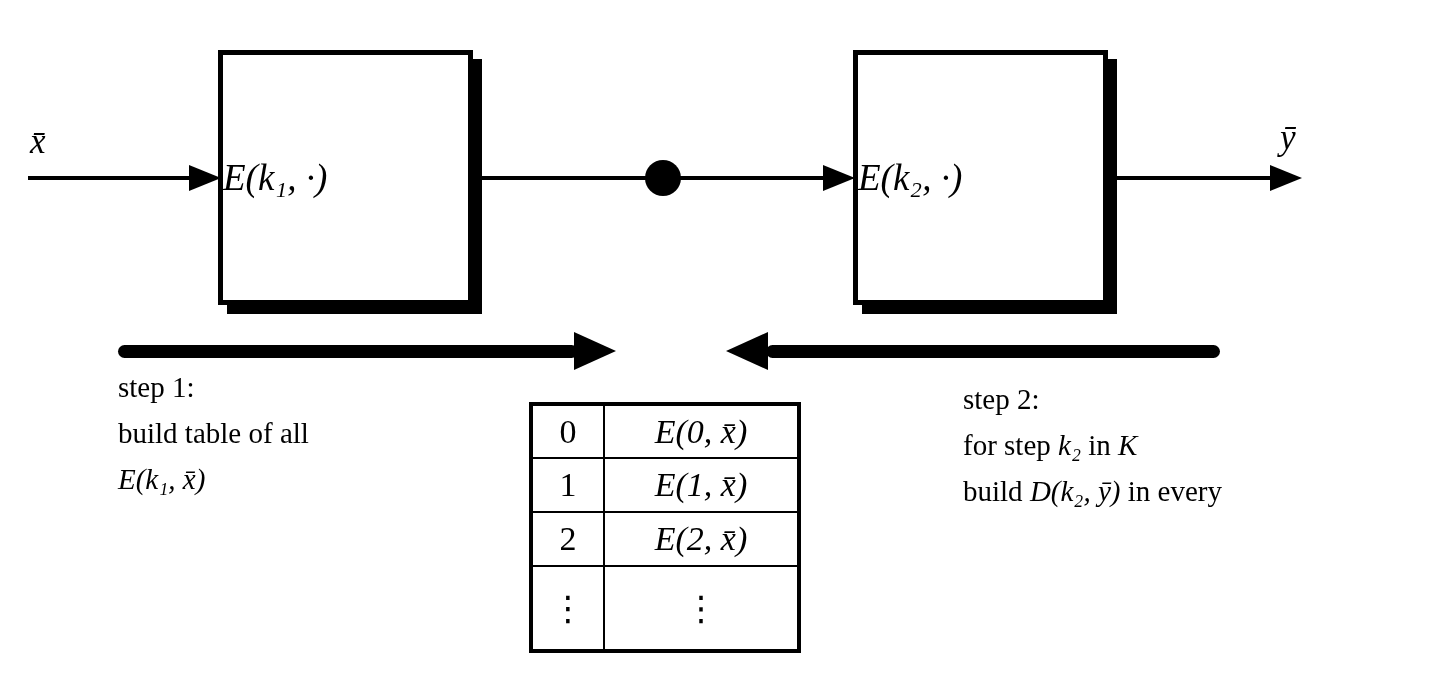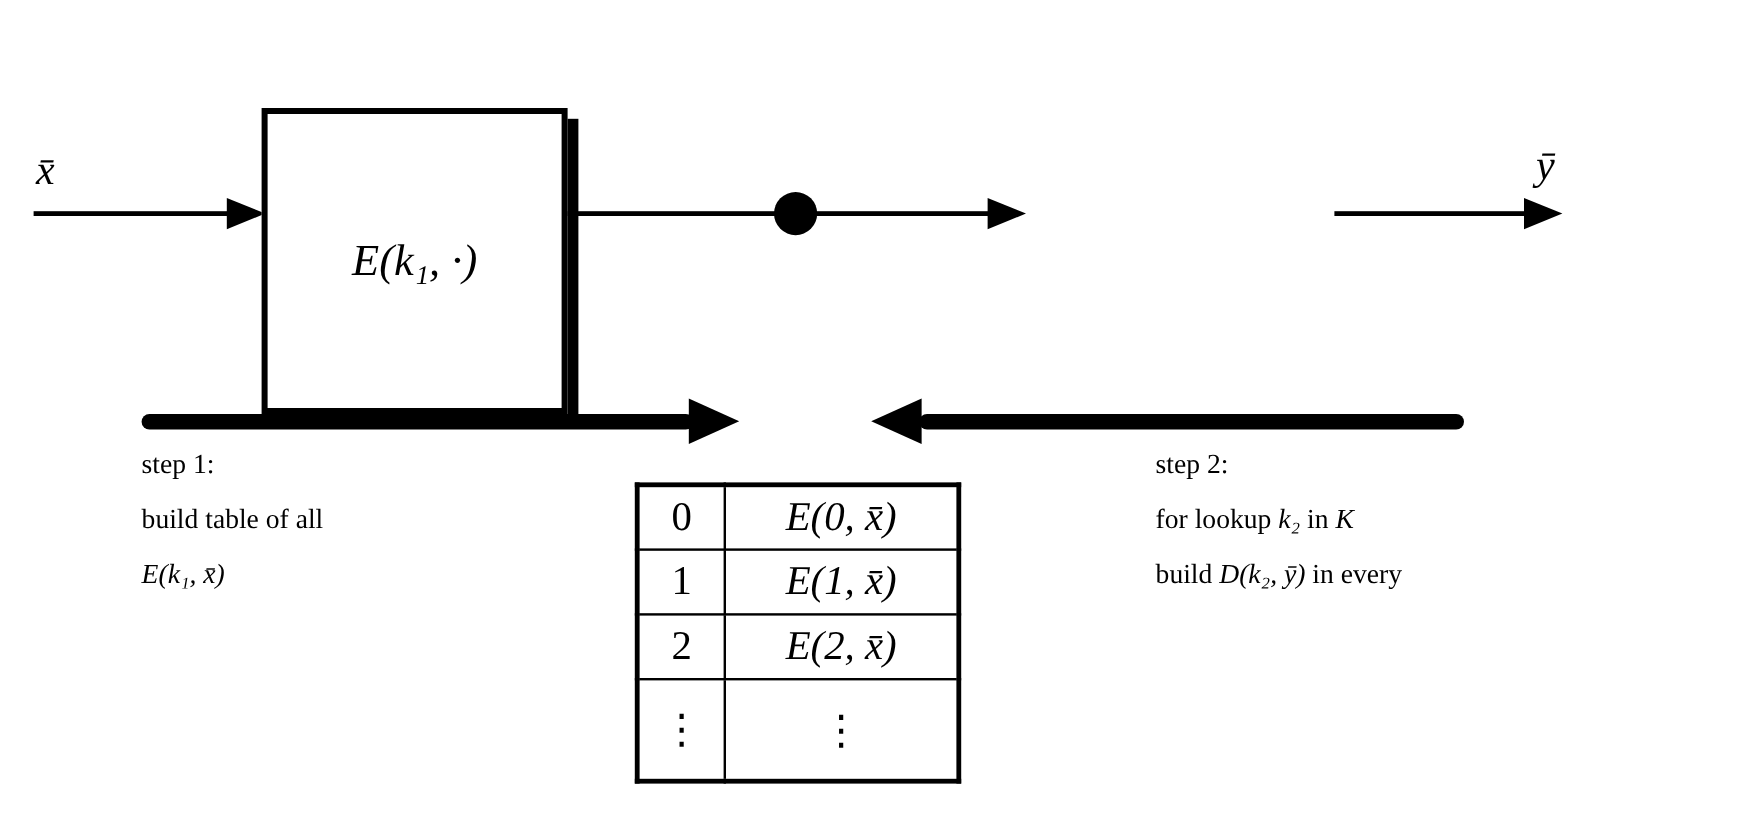--- a/index.html
+++ b/index.html
@@ -15,22 +15,21 @@
   
   .ebox {
     position: absolute;
     width: 245px;
     height: 245px;
     border: 5px solid #000;
     background: #fff;
     box-shadow: 9px 9px 0 0 #000;
     display: flex;
     align-items: center;
-    justify-content: center;
-    margin-top: 40px;
+    justify-content: flex-start;
   }
   .boxlabel { font-size: 37px; }
   .math { font-style: italic; }
   .up { font-style: normal; }
   
   .hline { position: absolute; height: 4px; background: #000; }
   .ah-r {
     position: absolute; width: 0; height: 0;
     border-left: 32px solid #000;
     border-top: 13px solid transparent;
@@ -50,21 +49,21 @@
   }
   .thick-head-l {
     position: absolute; width: 0; height: 0;
     border-right: 42px solid #000;
     border-top: 19px solid transparent;
     border-bottom: 19px solid transparent;
   }
   
   .sig { position: absolute; font-size: 35px; font-style: italic; }
   
-  .steptext { position: absolute; font-size: 23px; line-height: 46px; white-space: nowrap; }
+  .steptext { position: absolute; font-size: 29px; line-height: 46px; white-space: nowrap; }
   
   .lookup { position: absolute; }
   .lookup table {
     border-collapse: collapse;
     border: 4px solid #000;
     background: #fff;
   }
   .lookup td {
     border: 2px solid #000;
     text-align: center;
@@ -87,40 +86,43 @@
   <div class="ah-r" style="left:189px; top:165px;"></div>
 
   <div class="ebox" style="left:218px; top:50px;">
     <span class="boxlabel math">E(k₁, ·)</span>
   </div>
 
   <div class="hline" style="left:473px; top:176px; width:352px;"></div>
   <div class="dot" style="left:645px; top:160px;"></div>
   <div class="ah-r" style="left:823px; top:165px;"></div>
 
+  <div class="ebox" style="left:853px; top:50px;">
+    <span class="boxlabel math">E(k₂, ·)</span>
+  </div>
 
   <div class="hline" style="left:1112px; top:176px; width:160px;"></div>
   <div class="ah-r" style="left:1270px; top:165px;"></div>
   <div class="sig" style="left:1280px; top:118px;">ȳ</div>
 
   <div class="thick-stem" style="left:118px; top:345px; width:460px;"></div>
   <div class="thick-head-r" style="left:574px; top:332px;"></div>
 
   <div class="thick-head-l" style="left:726px; top:332px;"></div>
   <div class="thick-stem" style="left:766px; top:345px; width:454px;"></div>
 
   <div class="steptext" style="left:118px; top:364px;">
     <div>step 1:</div>
     <div>build table of all</div>
     <div><span class="math">E(k₁, x̄)</span></div>
   </div>
 
-  <div class="steptext" style="left:963px; top:364px;">
+  <div class="steptext" style="left:963px; top:376px;">
     <div>step 2:</div>
-    <div><span class="up">for lookup </span><span class="math">k₂</span><span class="up"> in </span><span class="math">K</span></div>
+    <div><span class="up">for step </span><span class="math">k₂</span><span class="up"> in </span><span class="math">K</span></div>
     <div><span class="up">build </span><span class="math">D(k₂, ȳ)</span><span class="up"> in every</span></div>
   </div>
 
   <div class="lookup" style="left:529px; top:402px;">
     <table>
       <tbody>
         <tr class="r">
           <td class="keycell">0</td>
           <td class="valcell math">E(0, x̄)</td>
         </tr>

